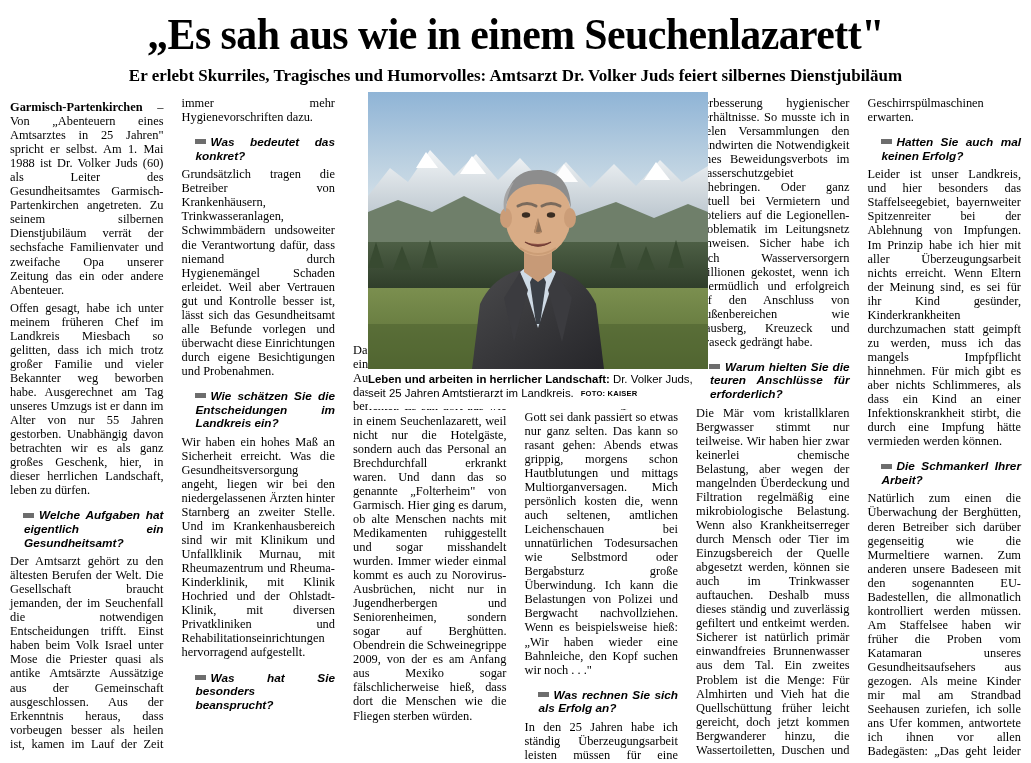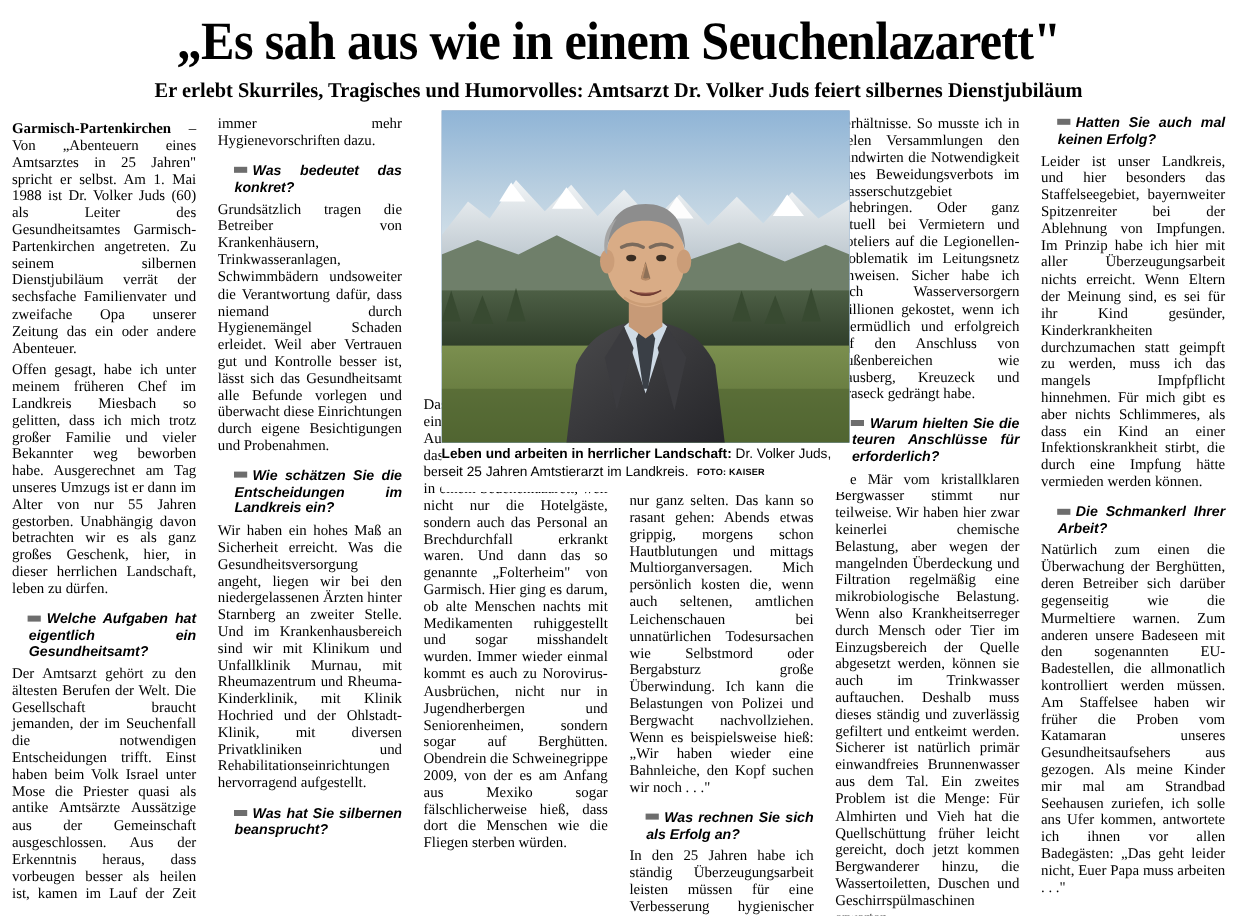--- a/index.html
+++ b/index.html
@@ -152,21 +152,21 @@
 
     <p class="q"><span class="bullet"></span><span>Welche Aufgaben hat eigentlich ein Gesundheitsamt?</span></p>
     <p>Der Amtsarzt gehört zu den ältesten Berufen der Welt. Die Gesellschaft braucht jemanden, der im Seuchenfall die notwendigen Entscheidungen trifft. Einst haben beim Volk Israel unter Mose die Priester quasi als antike Amtsärzte Aussätzige aus der Gemeinschaft ausgeschlossen. Aus der Erkenntnis heraus, dass vorbeugen besser als heilen ist, kamen im Lauf der Zeit immer mehr Hygienevorschriften dazu.</p>
 
     <p class="q"><span class="bullet"></span><span>Was bedeutet das konkret?</span></p>
     <p>Grundsätzlich tragen die Betreiber von Krankenhäusern, Trinkwasseranlagen, Schwimmbädern undsoweiter die Verantwortung dafür, dass niemand durch Hygienemängel Schaden erleidet. Weil aber Vertrauen gut und Kontrolle besser ist, lässt sich das Gesundheitsamt alle Befunde vorlegen und überwacht diese Einrichtungen durch eigene Besichtigungen und Probenahmen.</p>
 
     <p class="q"><span class="bullet"></span><span>Wie schätzen Sie die Entscheidungen im Landkreis ein?</span></p>
     <p>Wir haben ein hohes Maß an Sicherheit erreicht. Was die Gesundheitsversorgung angeht, liegen wir bei den niedergelassenen Ärzten hinter Starnberg an zweiter Stelle. Und im Krankenhausbereich sind wir mit Klinikum und Unfallklinik Murnau, mit Rheumazentrum und Rheuma-Kinderklinik, mit Klinik Hochried und der Ohlstadt-Klinik, mit diversen Privatkliniken und Rehabilitationseinrichtungen hervorragend aufgestellt.</p>
 
-    <p class="q"><span class="bullet"></span><span>Was hat Sie silbernen beansprucht?</span></p>
+    <p class="q"><span class="bullet"></span><span>Was hat Sie besonders beansprucht?</span></p>
 
     <div class="shim3"></div>
     <p><span>Das war gleich im ersten Jahr ein großer Salmonellose-Ausbruch im Schloss Elmau, das </span><span class="ital">Tagblatt</span><span> hat ja eingehend berichtet. Es sah dort aus wie in einem Seuchenlazarett, weil nicht nur die Hotelgäste, sondern auch das Personal an Brechdurchfall erkrankt waren. Und dann das so genannte „Folterheim" von Garmisch. Hier ging es darum, ob alte Menschen nachts mit Medikamenten ruhiggestellt und sogar misshandelt wurden. Immer wieder einmal kommt es auch zu Norovirus-Ausbrüchen, nicht nur in Jugendherbergen und Seniorenheimen, sondern sogar auf Berghütten. Obendrein die Schweinegrippe 2009, von der es am Anfang aus Mexiko sogar fälschlicherweise hieß, dass dort die Menschen wie die Fliegen sterben würden.</span></p>
 
 
     <div class="shim4"></div>
     <p>Das Schlimmste sind Kleinkinder, die an einer Meningitis, also Hirnhautentzündung, sterben. Gott sei dank passiert so etwas nur ganz selten. Das kann so rasant gehen: Abends etwas grippig, morgens schon Hautblutungen und mittags Multiorganversagen. Mich persönlich kosten die, wenn auch seltenen, amtlichen Leichenschauen bei unnatürlichen Todesursachen wie Selbstmord oder Bergabsturz große Überwindung. Ich kann die Belastungen von Polizei und Bergwacht nachvollziehen. Wenn es beispielsweise hieß: „Wir haben wieder eine Bahnleiche, den Kopf suchen wir noch . . ."</p>
 
     <p class="q"><span class="bullet"></span><span>Was rechnen Sie sich als Erfolg an?</span></p>
 

